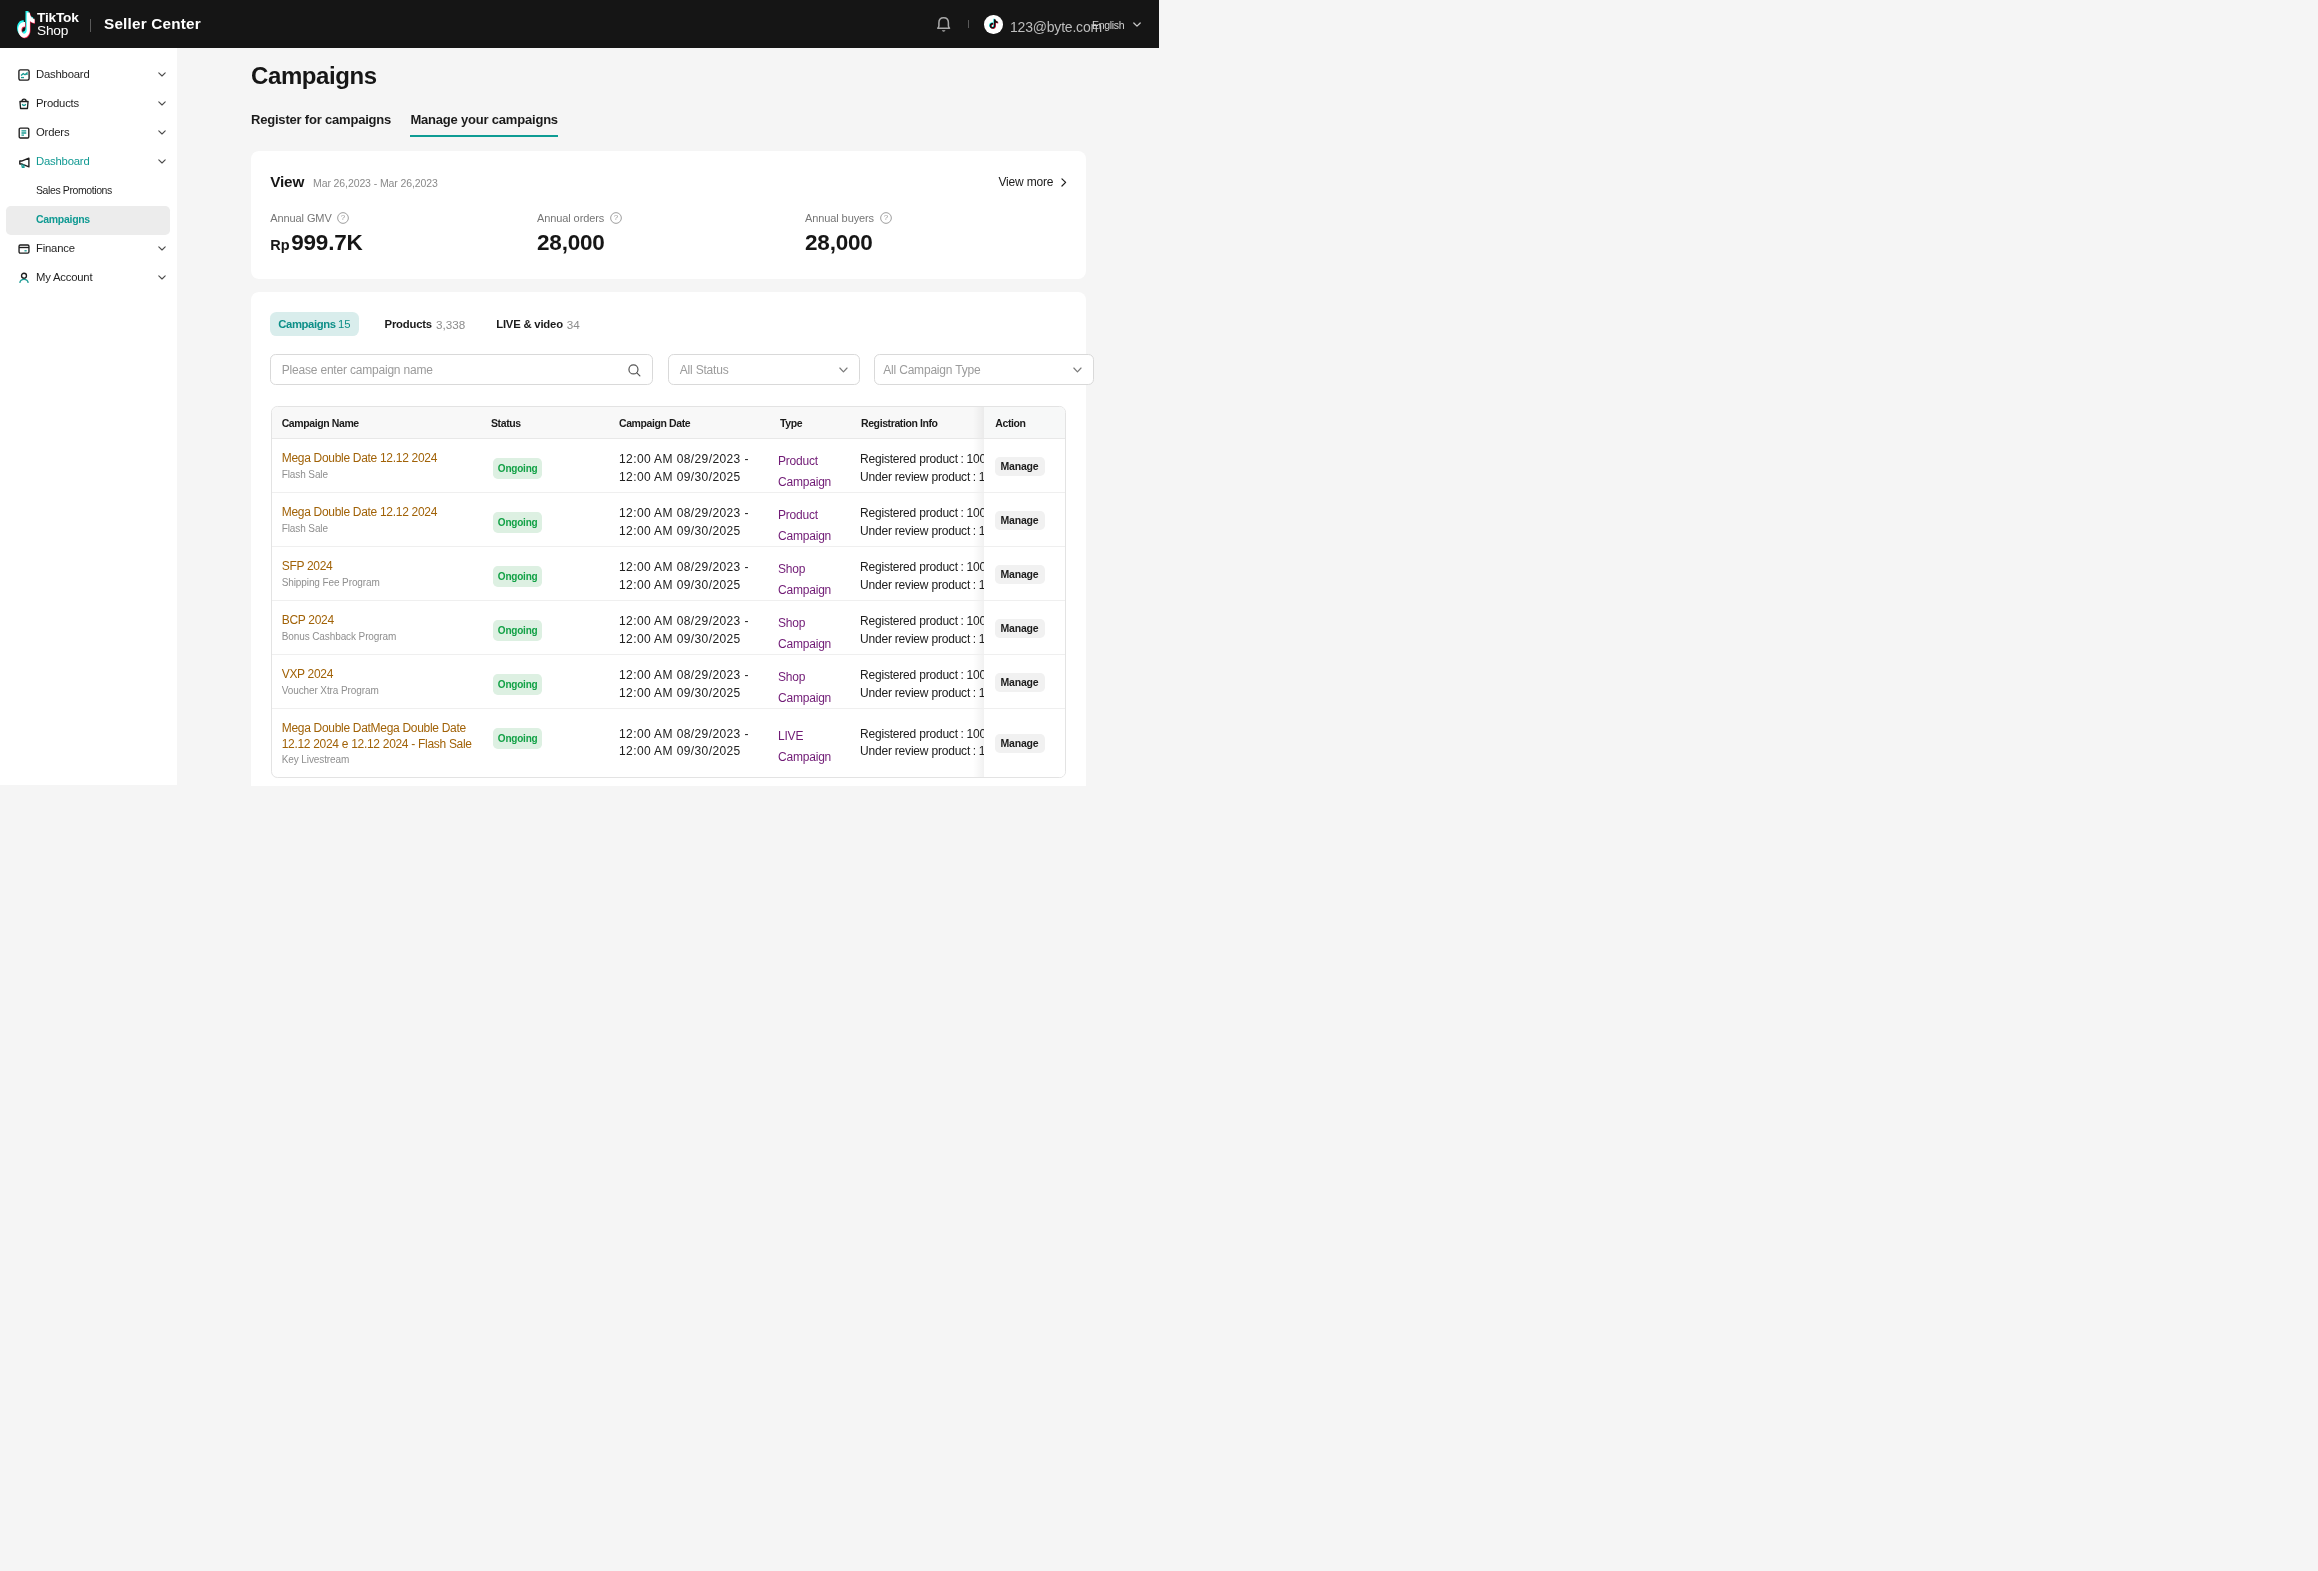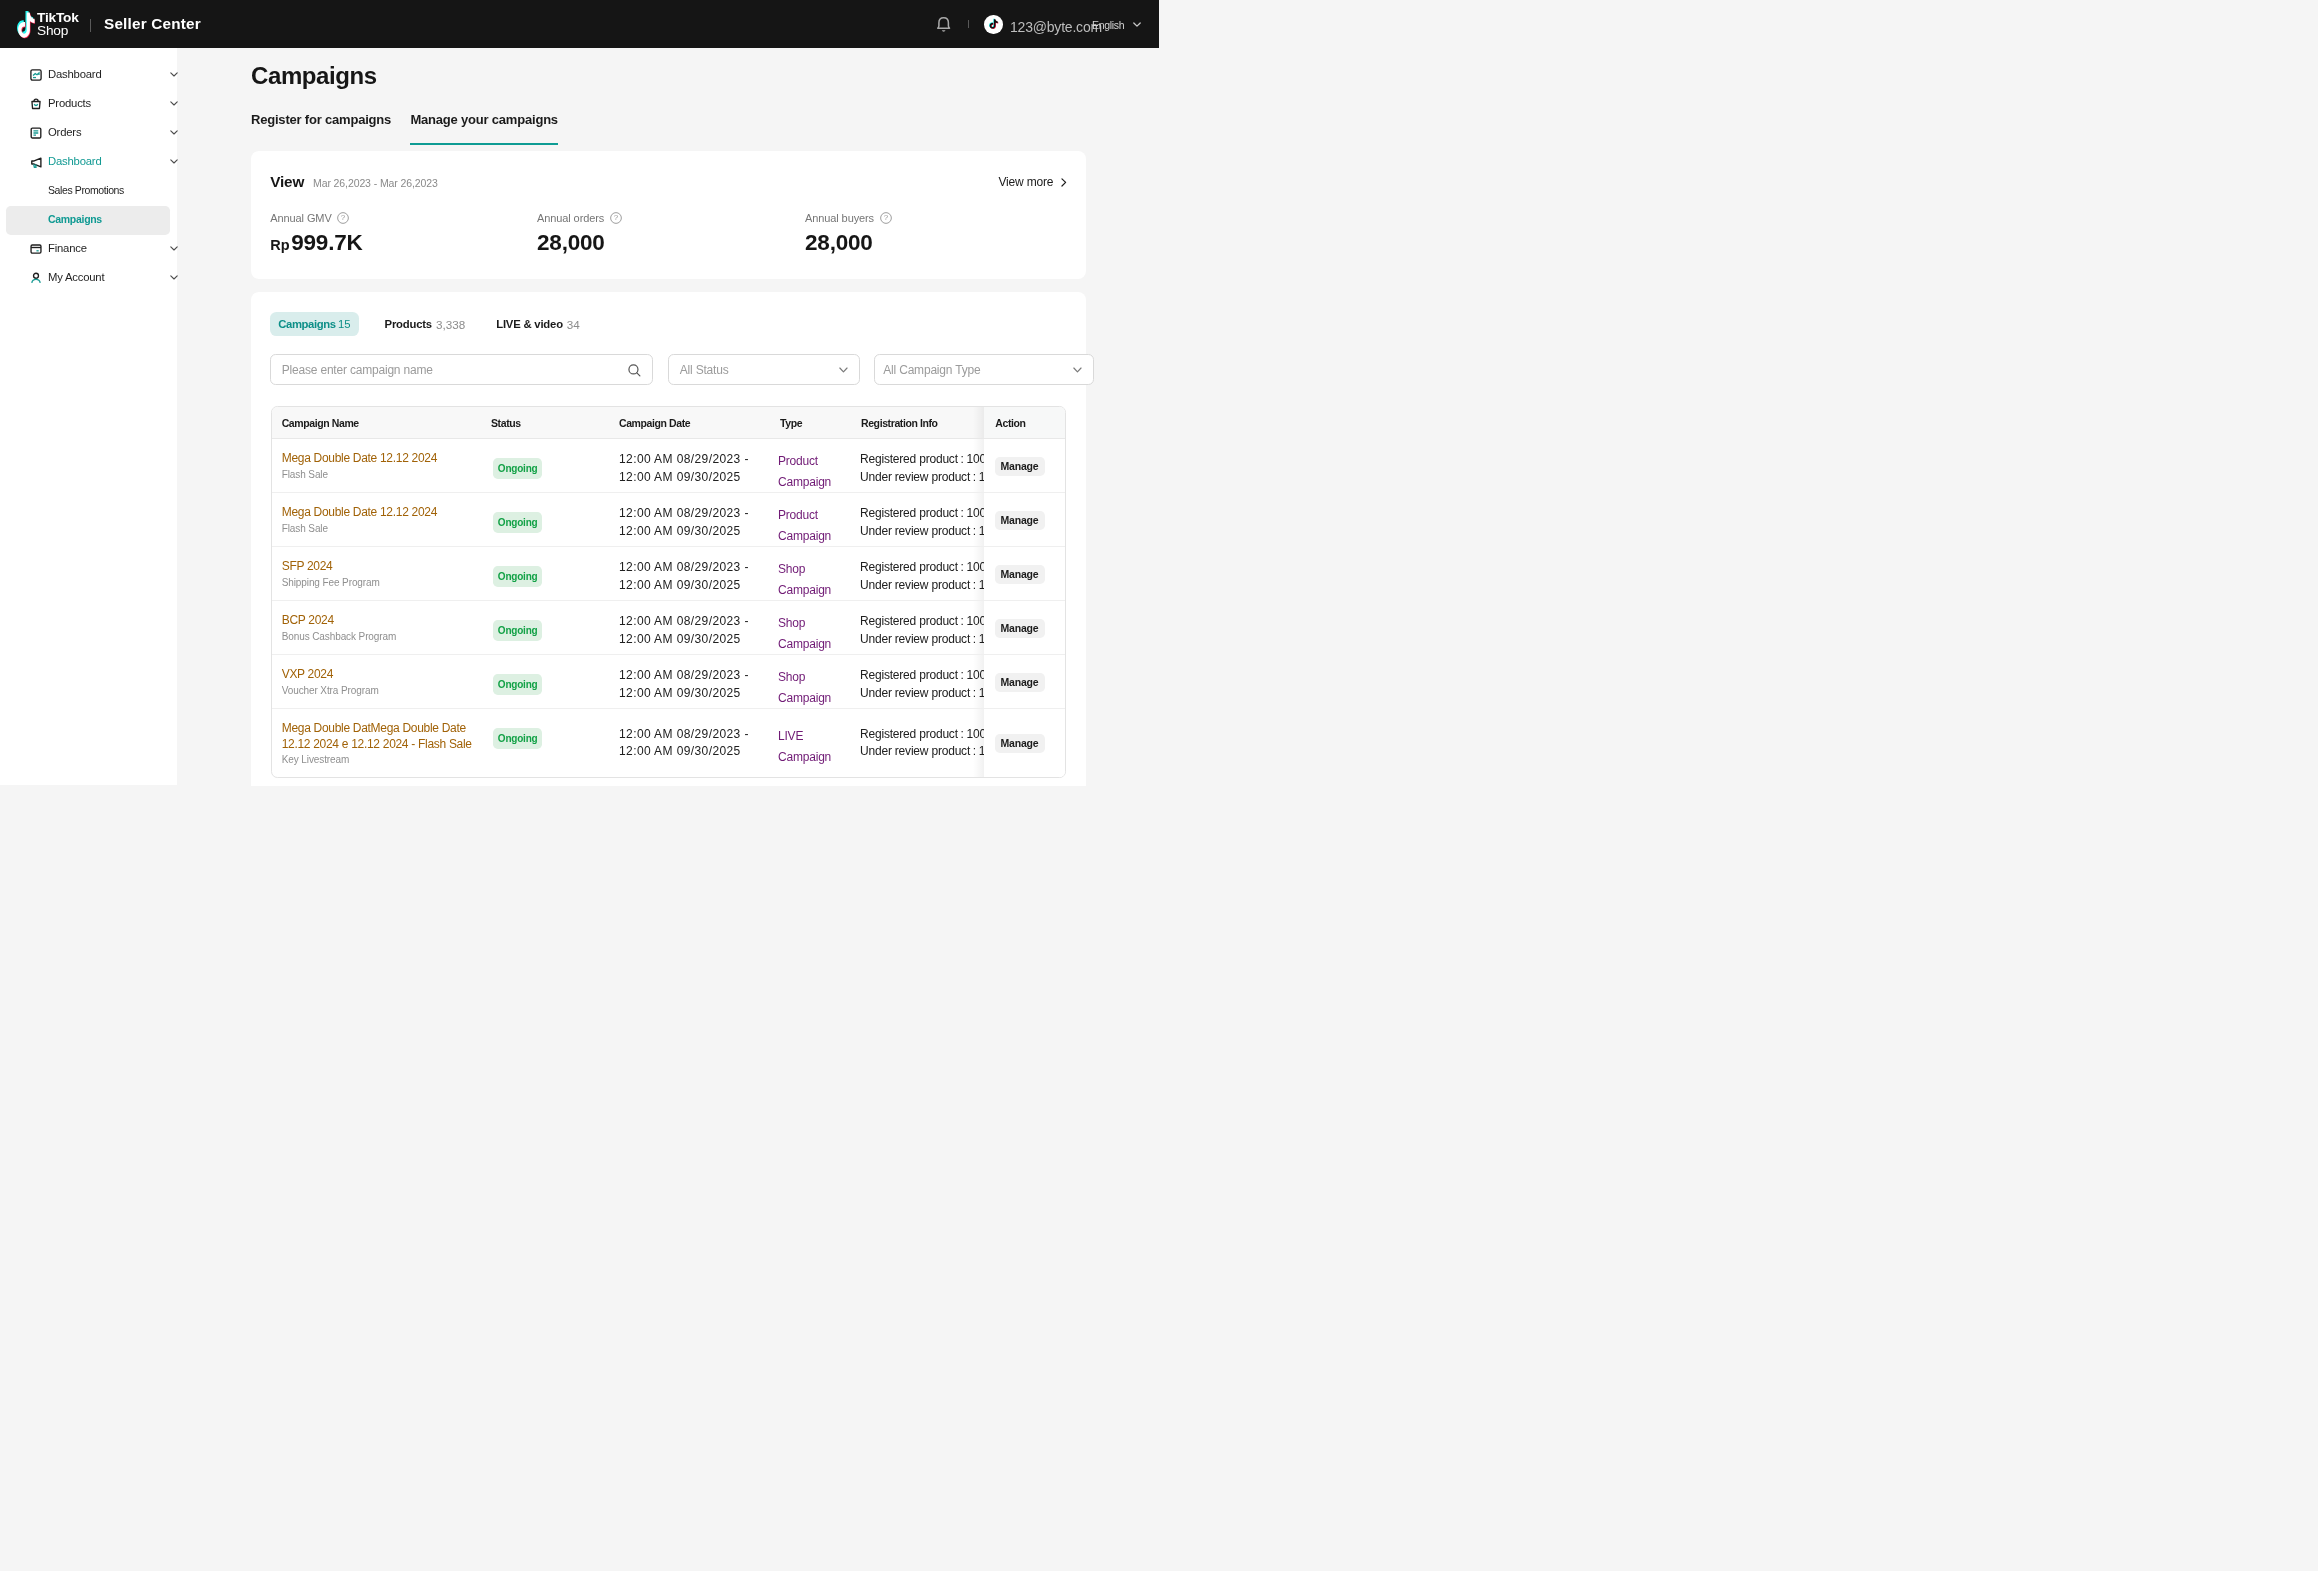--- a/index.html
+++ b/index.html
@@ -15,35 +15,35 @@
 #hdr .sc { position:absolute; left:104px; top:15.3px; color:#fff; font-size:15.3px; font-weight:700; letter-spacing:0.2px; }
 #hdr .bell { position:absolute; left:936px; top:16px; }
 #hdr .div2 { position:absolute; left:968px; top:20px; width:0.8px; height:8px; background:#585858; }
 #hdr .ava { position:absolute; left:984px; top:15px; width:18.5px; height:18.5px; background:#fff; border-radius:50%; display:flex; align-items:center; justify-content:center; }
 #hdr .mail { position:absolute; left:1010px; top:18.5px; color:#bdbdbd; font-size:14px; letter-spacing:-0.2px; }
 #hdr .eng { position:absolute; left:1092px; top:18.5px; color:#d4d4d4; font-size:10.5px; letter-spacing:-0.3px; }
 #hdr .chv { position:absolute; left:1133px; top:22px; }
 
 
 #side { position:absolute; left:0; top:48px; width:177px; height:737px; background:#fff; z-index:20; }
-.mi { position:absolute; left:16px; width:177px; height:29px; }
+.mi { position:absolute; left:4px; width:177px; height:29px; }
 .mi .ic { position:absolute; left:13.7px; top:8px; }
 .mi .tx { position:absolute; left:32px; top:7.2px; font-size:11.3px; letter-spacing:-0.2px; color:#1f1f1f; }
 .mi .ch { position:absolute; left:154px; top:11.3px; }
 .mi.teal .tx { color:#129a93; }
 .hl { position:absolute; left:6.4px; width:164px; height:29px; background:#ececec; border-radius:4.8px; }
 .sub .tx { left:32px; }
 .sub.on .tx { color:#109a93; font-weight:700; letter-spacing:-0.3px; }
 
 
 #main { position:absolute; left:177px; top:48px; width:982px; height:737px; }
 h1 { position:absolute; left:74px; top:13.7px; font-size:24px; font-weight:700; letter-spacing:-0.4px; color:#161616; }
 .tabs { position:absolute; left:74px; top:63px; font-size:13px; font-weight:700; letter-spacing:-0.2px; color:#1b1b1b; }
 .tabs span { display:inline-block; line-height:18.5px; }
-.tabs .t2 { margin-left:19.3px; border-bottom:2.4px solid #0e9c94; padding-bottom:13px;text-align:center; }
+.tabs .t2 { margin-left:19.3px; border-bottom:2.4px solid #0e9c94; padding-bottom:5px;text-align:center; }
 
 .card { position:absolute; background:#fff; border-radius:8px; }
 #dcard { left:74px; top:103px; width:835px; height:128px; }
 #dcard .ttl { position:absolute; left:19.3px; top:22px; font-size:15.3px; font-weight:700; color:#161616; letter-spacing:-0.2px; }
 #dcard .rng { position:absolute; left:62px; top:26px; font-size:10.5px; color:#8a8a8a; letter-spacing:-0.1px; }
 #dcard .vm { position:absolute; right:19.3px; top:24px; font-size:12px; color:#1b1b1b; letter-spacing:-0.2px; }
 #dcard .vm svg { vertical-align:-0.8px; margin-left:4.8px; }
 .stat { position:absolute; top:61px; }
 .stat .lb { font-size:11px; color:#767676; letter-spacing:-0.1px; display:flex; align-items:center; gap:5.6px; }
 .stat .vl { margin-top:6.4px; font-size:22.5px; font-weight:700; color:#161616; letter-spacing:-0.2px; }

